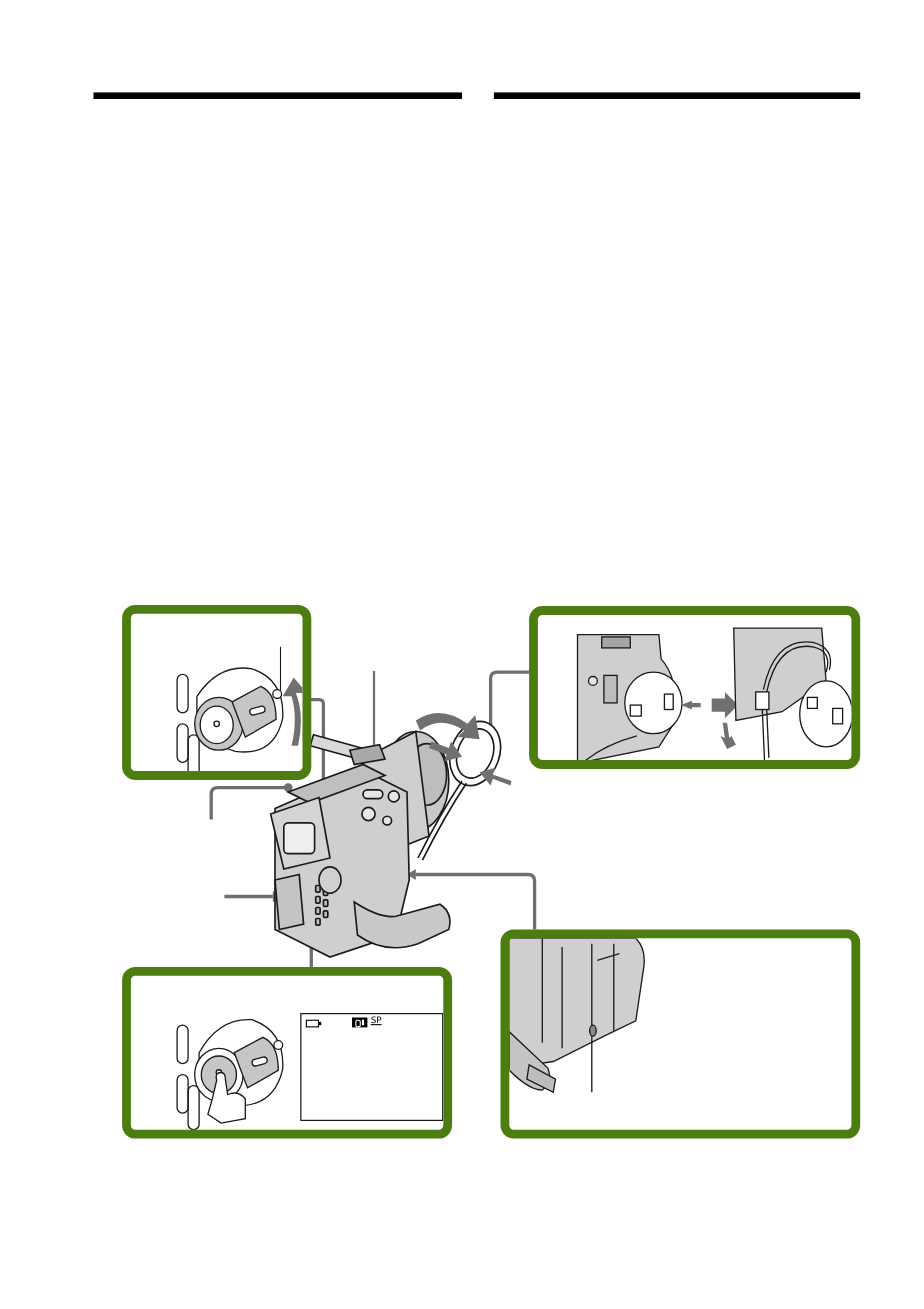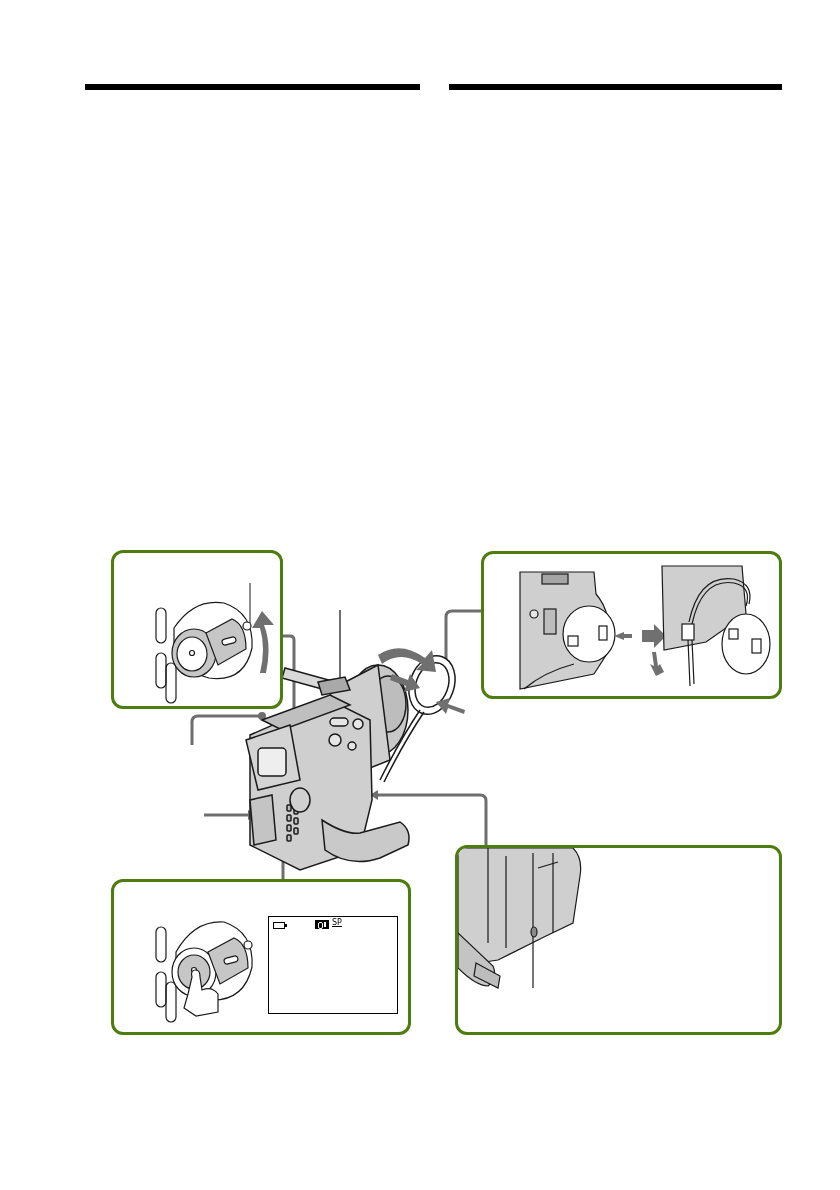--- a/index.html
+++ b/index.html
@@ -1,21 +1,21 @@
 <!DOCTYPE html>
 <html><head>
 <meta charset="utf-8">
 <style>
   html, body { margin: 0; padding: 0; background: #ffffff; }
   body { width: 840px; height: 1190px; position: relative; overflow: hidden; font-family: "Liberation Sans", sans-serif; }
   .rule { position: absolute; height: 6px; background: #000000; }
   .col-text { position: absolute; }
   .panel {
     position: absolute; box-sizing: border-box;
-    border: 3px solid #4d7c0f; border-radius: 12px; background: #ffffff; overflow: hidden;
+    border: 8px solid #4d7c0f; border-radius: 12px; background: #ffffff; overflow: hidden;
   }
   svg.layer { position: absolute; left: 0; top: 0; }
   .lcd {
     position: absolute; box-sizing: border-box; border: 1px solid #000; background: #fff;
   }
   .lcd-batt { position: absolute; left: 4px; top: 5px; width: 10px; height: 5px; border: 1px solid #000; }
   .lcd-batt::after { content: ""; position: absolute; right: -3px; top: 1px; width: 2px; height: 3px; background:#000; }
   .lcd-tape { position: absolute; left: 46px; top: 3px; width: 14px; height: 9px; background: #000; }
   .lcd-tape::before { content:""; position:absolute; left:3px; top:2px; width:3px; height:5px; border:1px solid #fff; border-radius:2px; }
   .lcd-tape::after { content:""; position:absolute; right:3px; top:2px; width:2px; height:5px; background:#fff; }

